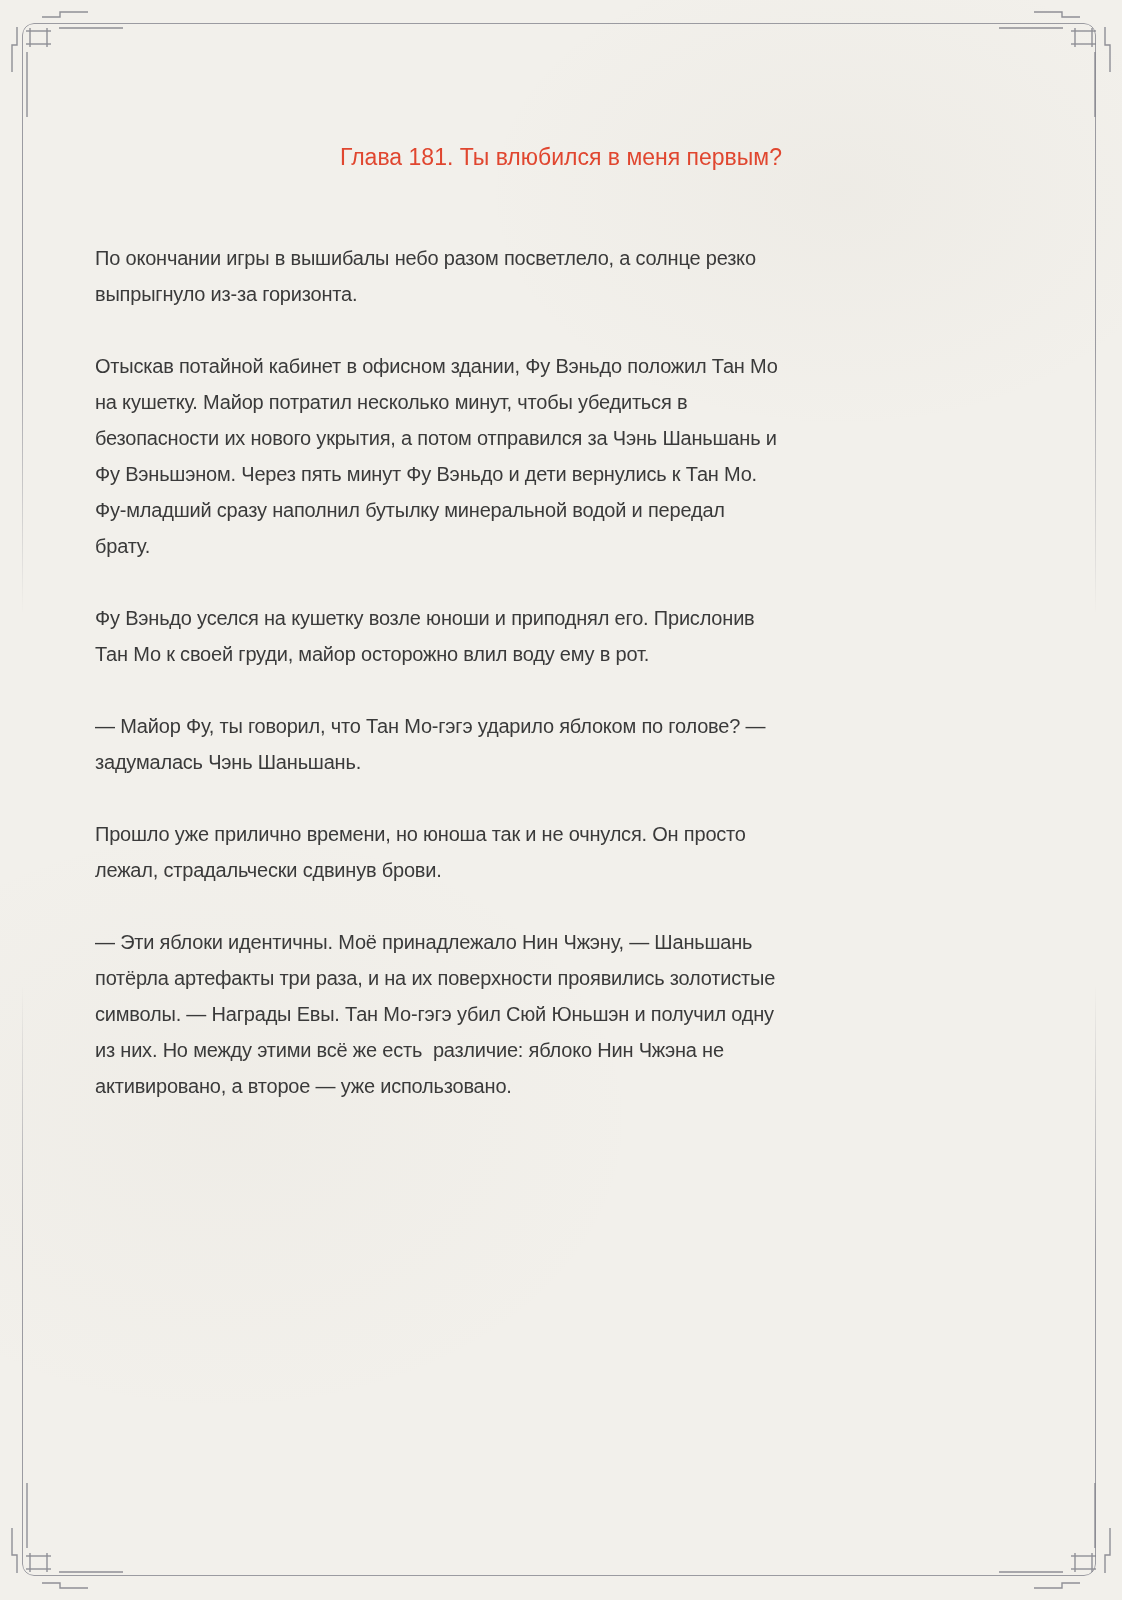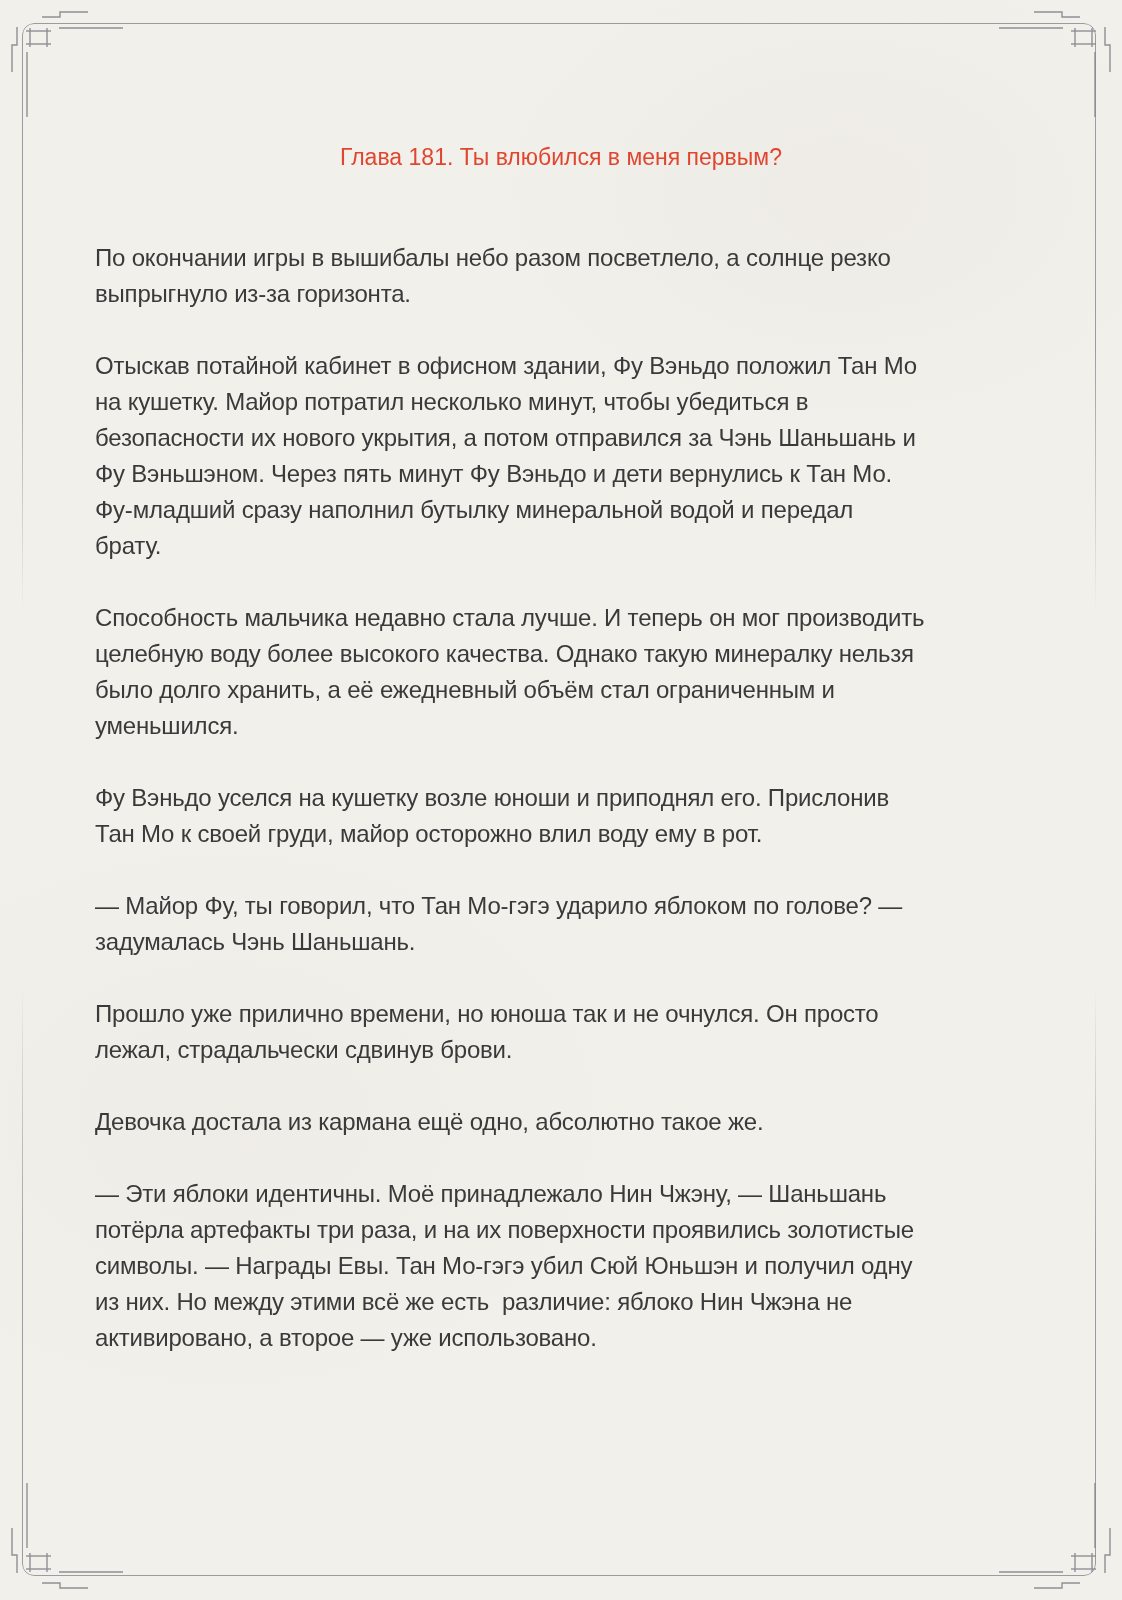--- a/index.html
+++ b/index.html
@@ -48,21 +48,21 @@
     text-align: center;
     font-size: 23px;
     line-height: 32px;
     color: var(--title-color, #e0462f);
   }
 
   .paragraphs {
     position: absolute;
     left: 95px; top: 240px;
     width: 980px;
-    font-size: 24px;
+    font-size: 20px;
     line-height: 36px;
     letter-spacing: -0.2px;
     color: var(--text-color, #3a3a3a);
   }
   .paragraphs p {
     margin: 0 0 36px 0;
     white-space: pre;
   }
 </style>
 </head>
@@ -125,31 +125,26 @@
 
   <div class="paragraphs">
       <p>По окончании игры в вышибалы небо разом посветлело, а солнце резко
 выпрыгнуло из-за горизонта.</p>
       <p>Отыскав потайной кабинет в офисном здании, Фу Вэньдо положил Тан Мо
 на кушетку. Майор потратил несколько минут, чтобы убедиться в
 безопасности их нового укрытия, а потом отправился за Чэнь Шаньшань и
 Фу Вэньшэном. Через пять минут Фу Вэньдо и дети вернулись к Тан Мо.
 Фу-младший сразу наполнил бутылку минеральной водой и передал
 брату.</p>
-      <p>Способность мальчика недавно стала лучше. И теперь он мог производить
-целебную воду более высокого качества. Однако такую минералку нельзя
-было долго хранить, а её ежедневный объём стал ограниченным и
-уменьшился.</p>
       <p>Фу Вэньдо уселся на кушетку возле юноши и приподнял его. Прислонив
 Тан Мо к своей груди, майор осторожно влил воду ему в рот.</p>
       <p>— Майор Фу, ты говорил, что Тан Мо-гэгэ ударило яблоком по голове? —
 задумалась Чэнь Шаньшань.</p>
       <p>Прошло уже прилично времени, но юноша так и не очнулся. Он просто
 лежал, страдальчески сдвинув брови.</p>
-      <p>Девочка достала из кармана ещё одно, абсолютно такое же.</p>
       <p>— Эти яблоки идентичны. Моё принадлежало Нин Чжэну, — Шаньшань
 потёрла артефакты три раза, и на их поверхности проявились золотистые
 символы. — Награды Евы. Тан Мо-гэгэ убил Сюй Юньшэн и получил одну
 из них. Но между этими всё же есть  различие: яблоко Нин Чжэна не
 активировано, а второе — уже использовано.</p>
     </div>
 
 </div>
 
 </body></html>

